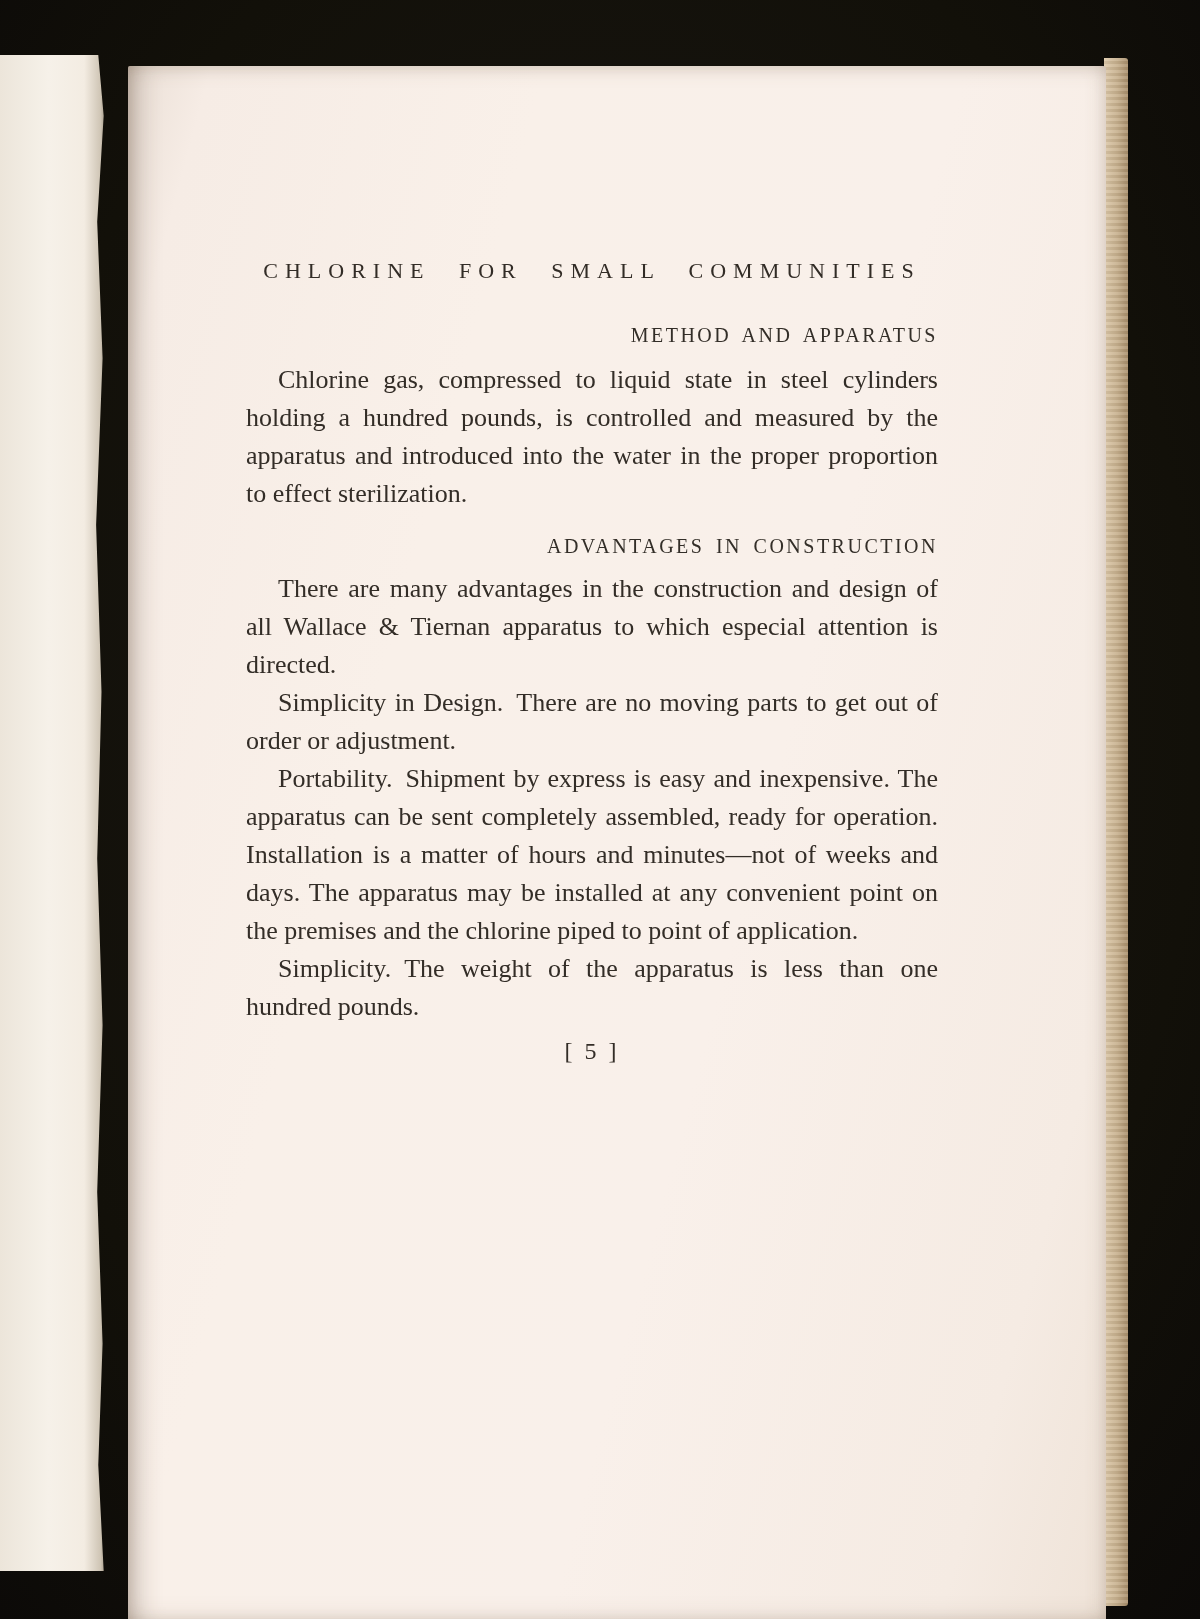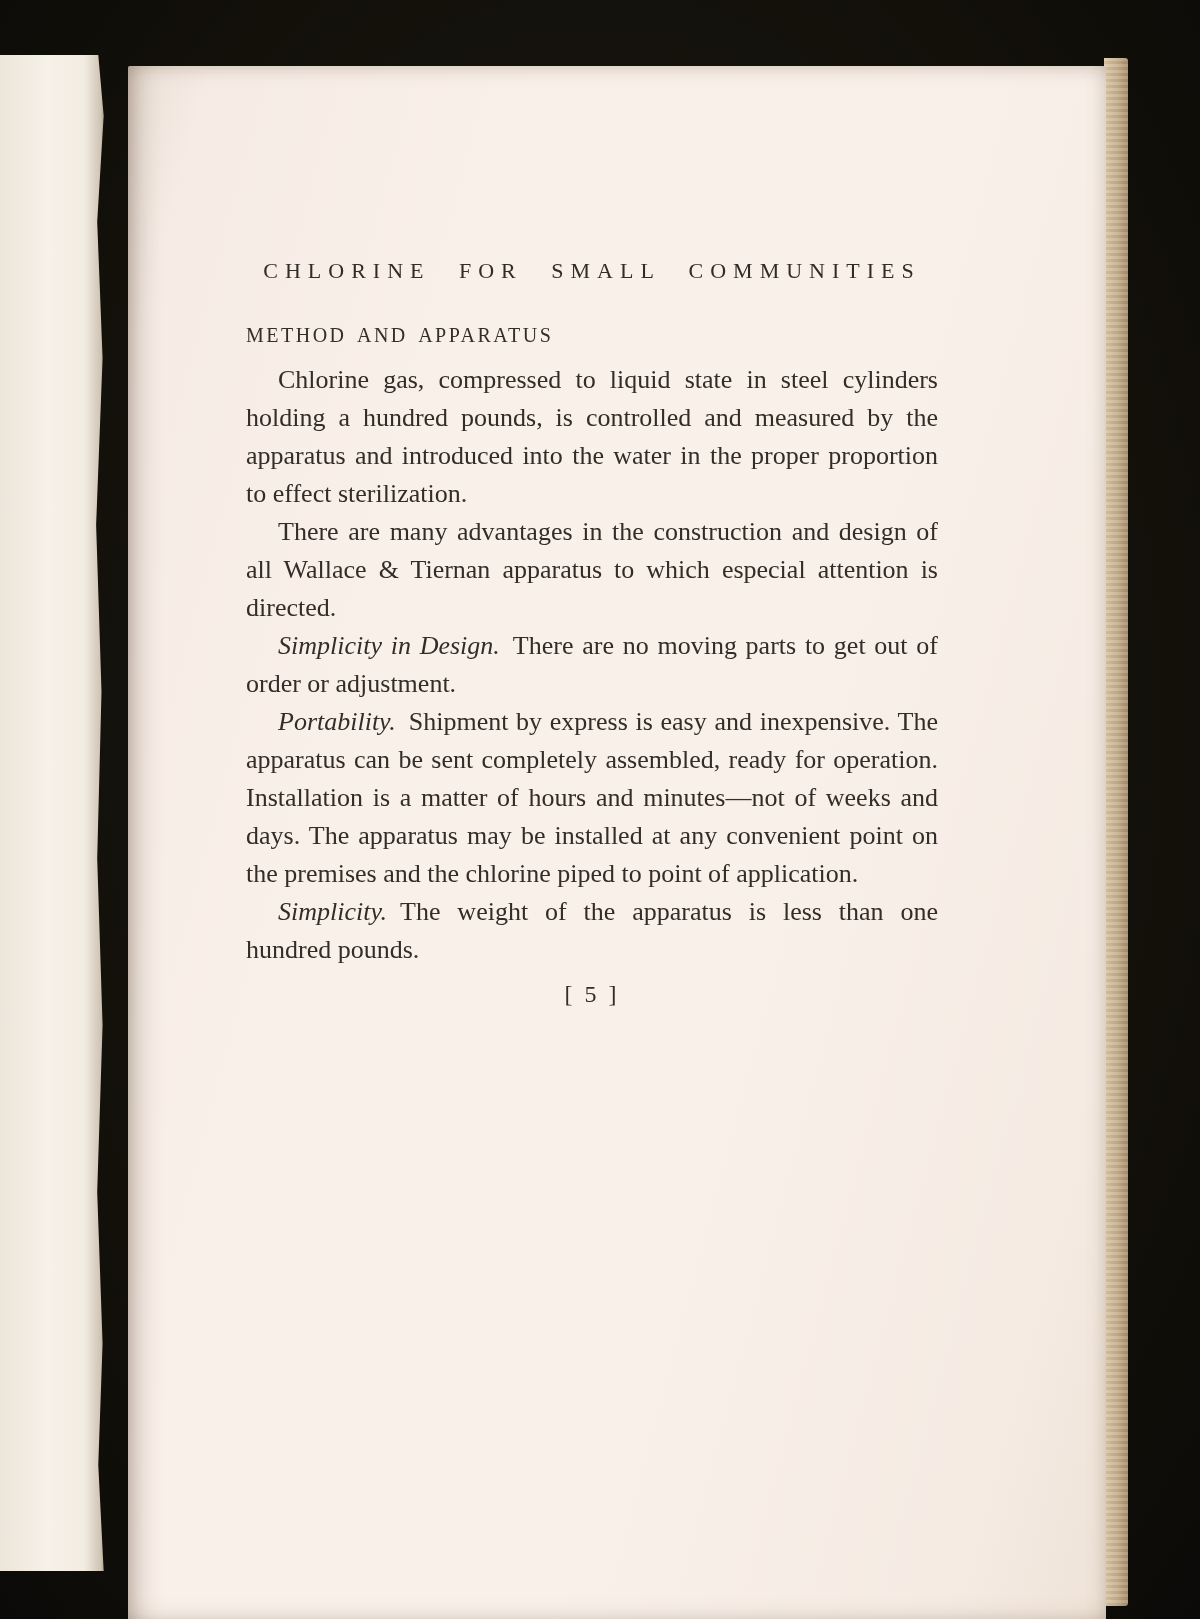--- a/index.html
+++ b/index.html
@@ -69,39 +69,38 @@
     letter-spacing: 7px;
     word-spacing: 16px;
     text-align: center;
     color: #322c26;
     white-space: nowrap;
   }
   .section-heading {
     font-size: 20px;
     letter-spacing: 2.5px;
     word-spacing: 4px;
-    text-align: left;
+    text-align: right;
     color: #332e28;
     margin-top: 40px;
     margin-bottom: 14px;
   }
   .section-heading.second {
     margin-top: 22px;
     margin-bottom: 12px;
   }
   .body-para {
     margin: 0;
     font-size: 26px;
     line-height: 38px;
     text-align: justify;
     text-indent: 32px;
     color: #332d27;
   }
   .lead-italic {
-    font-style: italic;
   }
   .page-number {
     margin-top: 12px;
     text-align: center;
     font-size: 24px;
     letter-spacing: 3px;
     color: #332d27;
   }
 </style>
 </head>
@@ -116,20 +115,21 @@
   <div class="main-page">
     <div class="text-block">
 
       <div class="running-head">CHLORINE FOR SMALL COMMUNITIES</div>
 
       <div class="section-heading">METHOD AND APPARATUS</div>
 
       <p class="body-para">Chlorine gas, compressed to liquid state in steel cylinders holding a hundred pounds, is controlled and measured by the apparatus and introduced into the water in the proper proportion to effect sterilization.</p>
 
 
+      <div class="section-heading second">ADVANTAGES IN CONSTRUCTION</div>
 
       <p class="body-para">There are many advantages in the construction and design of all Wallace &amp; Tiernan apparatus to which especial attention is directed.</p>
 
       <p class="body-para"><span class="lead-italic">Simplicity in Design.</span><span> There are no moving parts to get out of order or adjustment.</span></p>
 
       <p class="body-para"><span class="lead-italic">Portability.</span><span> Shipment by express is easy and inexpensive. The apparatus can be sent completely assembled, ready for operation. Installation is a matter of hours and minutes—not of weeks and days. The apparatus may be installed at any convenient point on the premises and the chlorine piped to point of application.</span></p>
 
       <p class="body-para"><span class="lead-italic">Simplicity.</span><span> The weight of the apparatus is less than one hundred pounds.</span></p>
 
       <div class="page-number">[ 5 ]</div>

